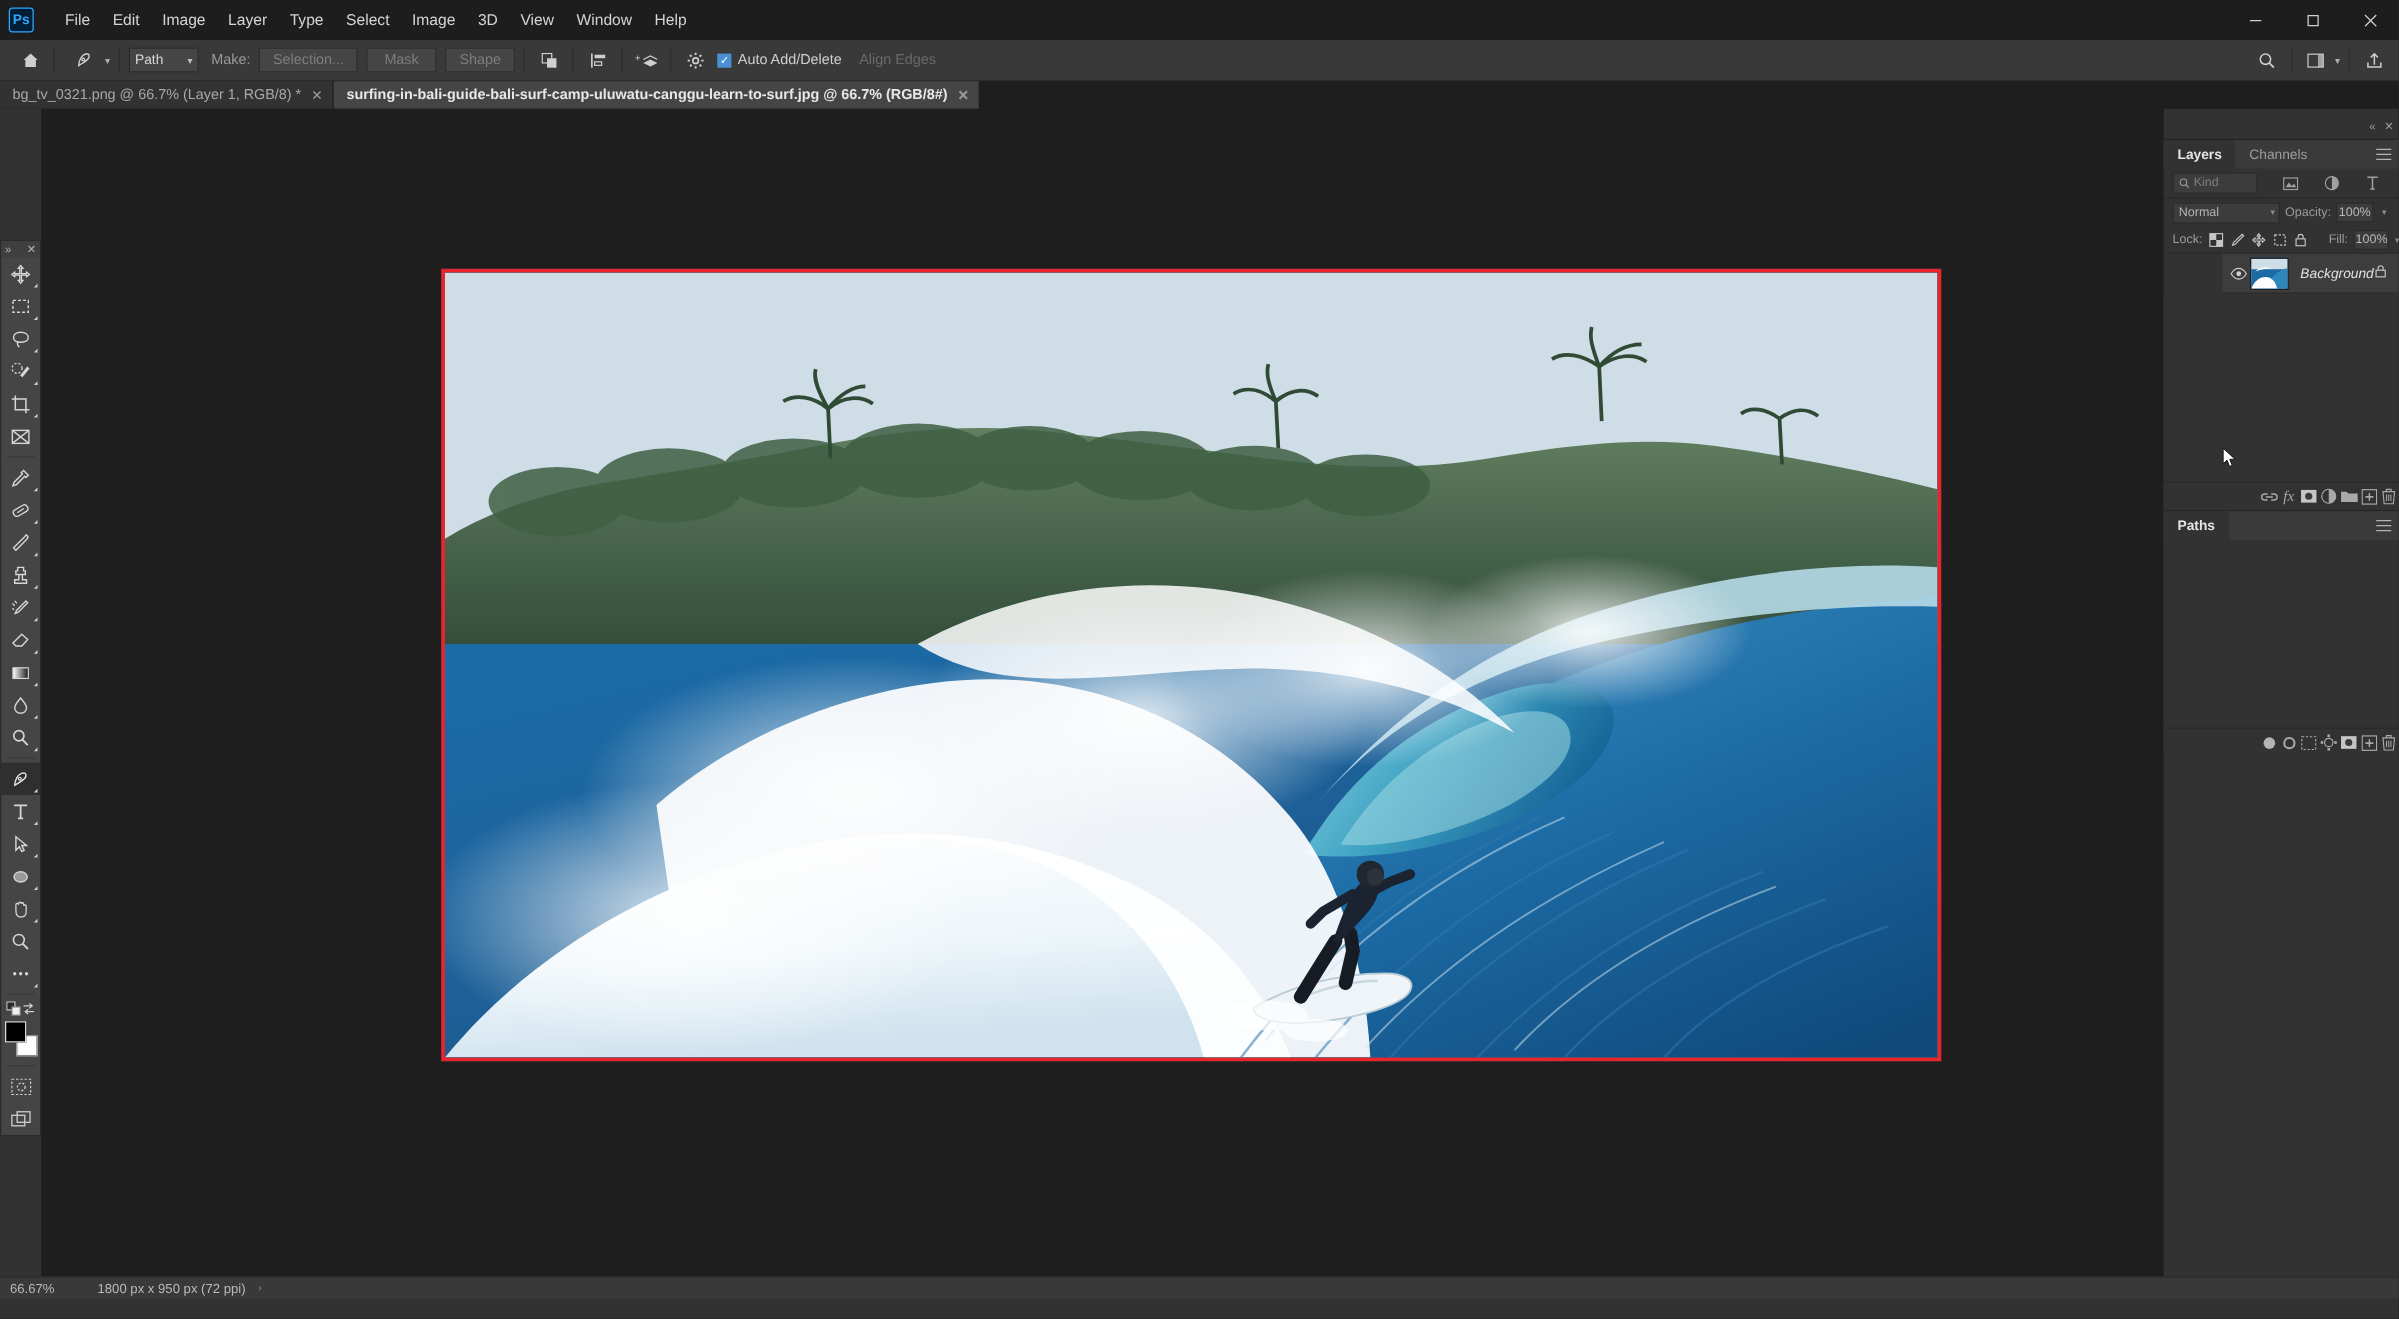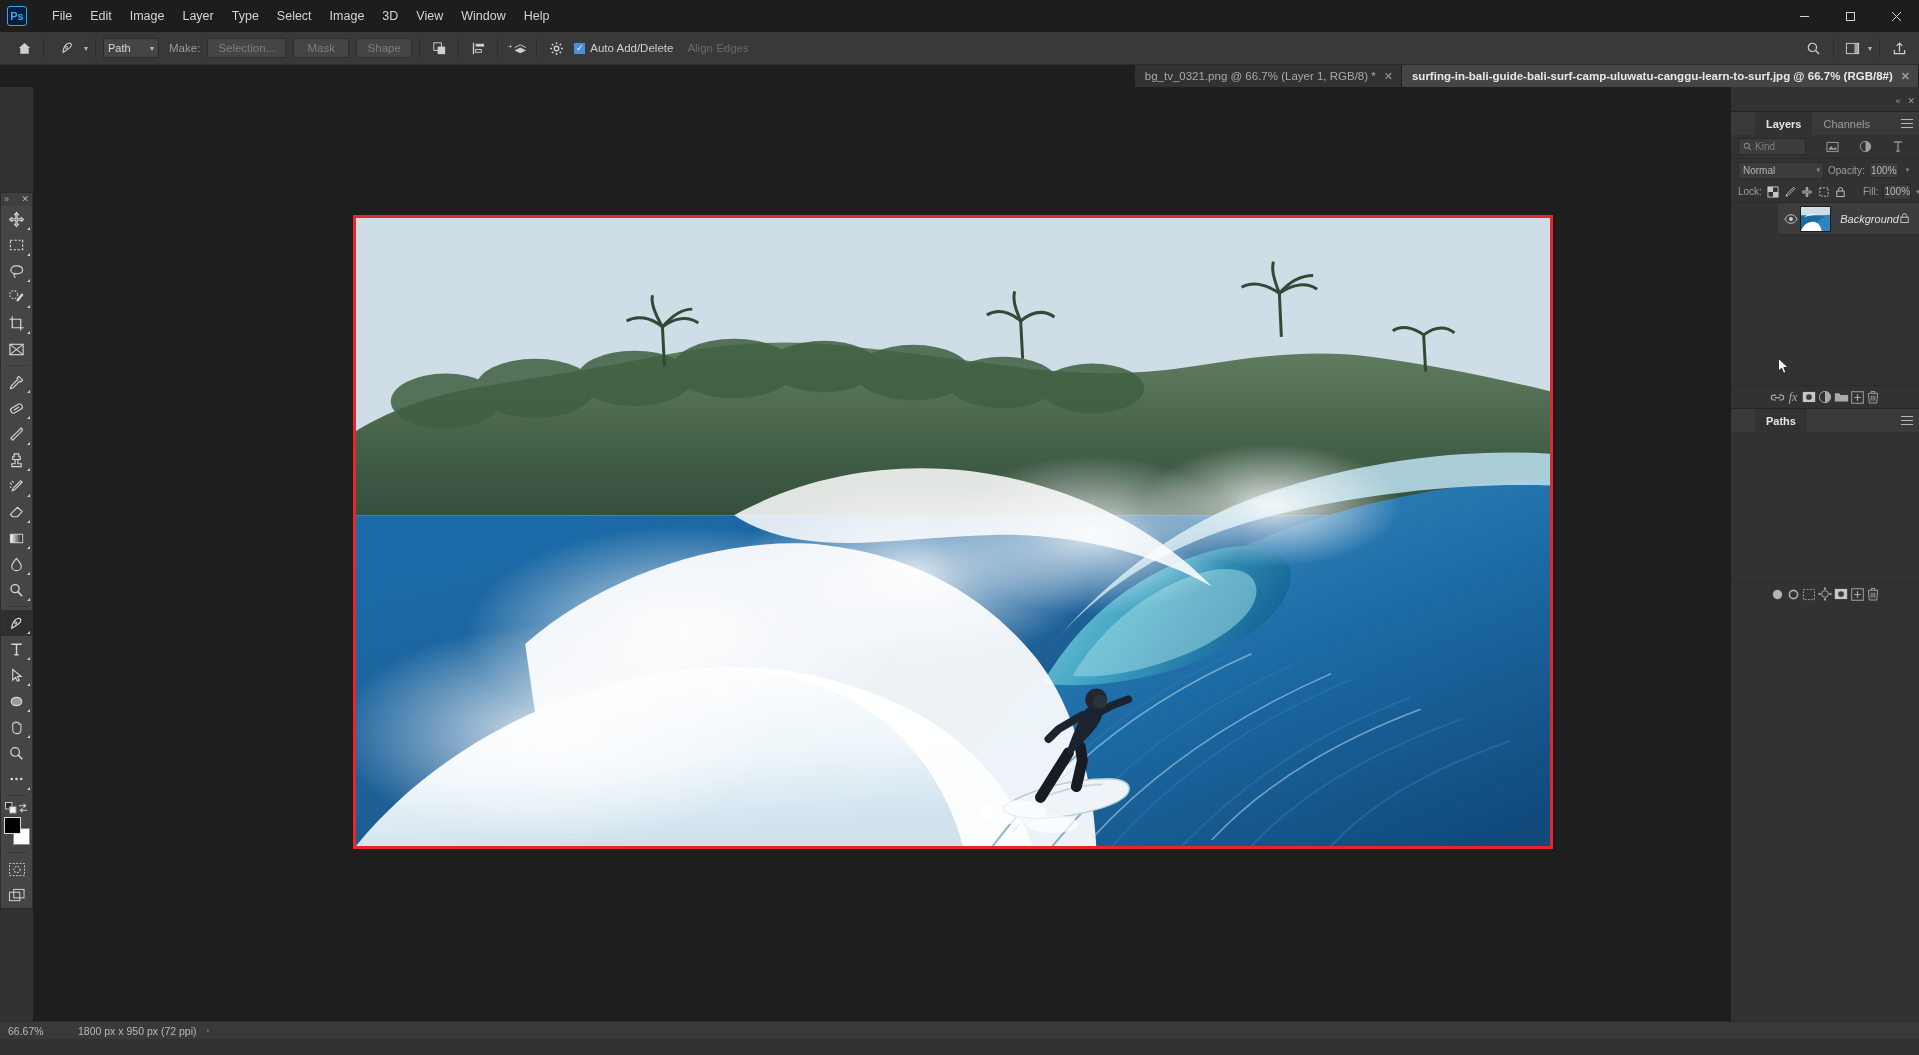--- a/index.html
+++ b/index.html
@@ -69,21 +69,21 @@
     width:11px; height:11px; background:#4a8fd4; border:1px solid #4a8fd4;
     margin-right:5px; display:flex; align-items:center; justify-content:center;
     color:#fff; font-size:9px; line-height:1;
   }
   .opt-dim{ color:#6a6a6a; font-size:11.5px; margin-left:14px; }
   .opt-right{ position:absolute; right:8px; display:flex; align-items:center; }
 
   
   .tabbar{
     position:absolute; left:0; top:65px; width:1919px; height:22px;
-    background:#1e1e1e; display:flex; align-items:stretch;justify-content:flex-end;
+    background:#1e1e1e; display:flex; align-items:stretch;
   }
   .doctab{
     display:flex; align-items:center; padding:0 8px 0 10px;
     font-size:11.5px; color:#a8a8a8; background:#323232;
     border-right:1px solid #1e1e1e; white-space:nowrap; cursor:default;
   }
   .doctab.active{ background:#454545; color:#e8e8e8; font-weight:bold; }
   .tabclose{ margin-left:8px; color:#9a9a9a; font-size:11px; }
 
   
@@ -140,21 +140,20 @@
     background:#323232;
   }
   .dock-collapse{
     position:absolute; right:4px; top:-15px; color:#9a9a9a; font-size:9px;
     display:flex; gap:7px;
   }
   .panel{ background:#323232; border-top:1px solid #252525; }
   .paneltabs{
     height:23px; background:#3a3a3a; display:flex; align-items:stretch;
     position:relative;
-    padding-left:24px;
   }
   .paneltab{
     display:flex; align-items:center; padding:0 11px; font-size:11px; color:#9c9c9c;
   }
   .paneltab.active{ background:#323232; color:#e4e4e4; font-weight:bold; }
   .panelmenu{
     position:absolute; right:6px; top:7px; width:12px;
   }
   .panelmenu i{ display:block; height:1px; background:#b4b4b4; margin-bottom:3px; }
 
@@ -200,21 +199,21 @@
   }
   .eyecol{ width:20px; display:flex; align-items:center; justify-content:center; color:#cfcfcf; }
   .thumb{
     width:36px; height:26px; border:1px solid #1d1d1d; overflow:hidden; position:relative;
     background:#2a5f8f;
   }
   .layername{ flex:1; color:#e0e0e0; font-size:11px; font-style:italic; padding-left:9px; }
   .locklayer{ padding-right:9px; color:#c8c8c8; }
 
   .panelfoot{
-    height:23px; display:flex; align-items:center; justify-content:center;
+    height:23px; display:flex; align-items:center; justify-content:flex-end;
     background:#323232; border-top:1px solid #2a2a2a;
   }
   .footic{ width:16px; height:16px; display:flex; align-items:center; justify-content:center; color:#a9a9a9; }
 
   .pathsbody{ height:150px; background:#323232; }
 
   
   .statusbar{
     position:absolute; left:0; bottom:16px; width:1919px; height:18px;
     background:#393939; display:flex; align-items:center;

